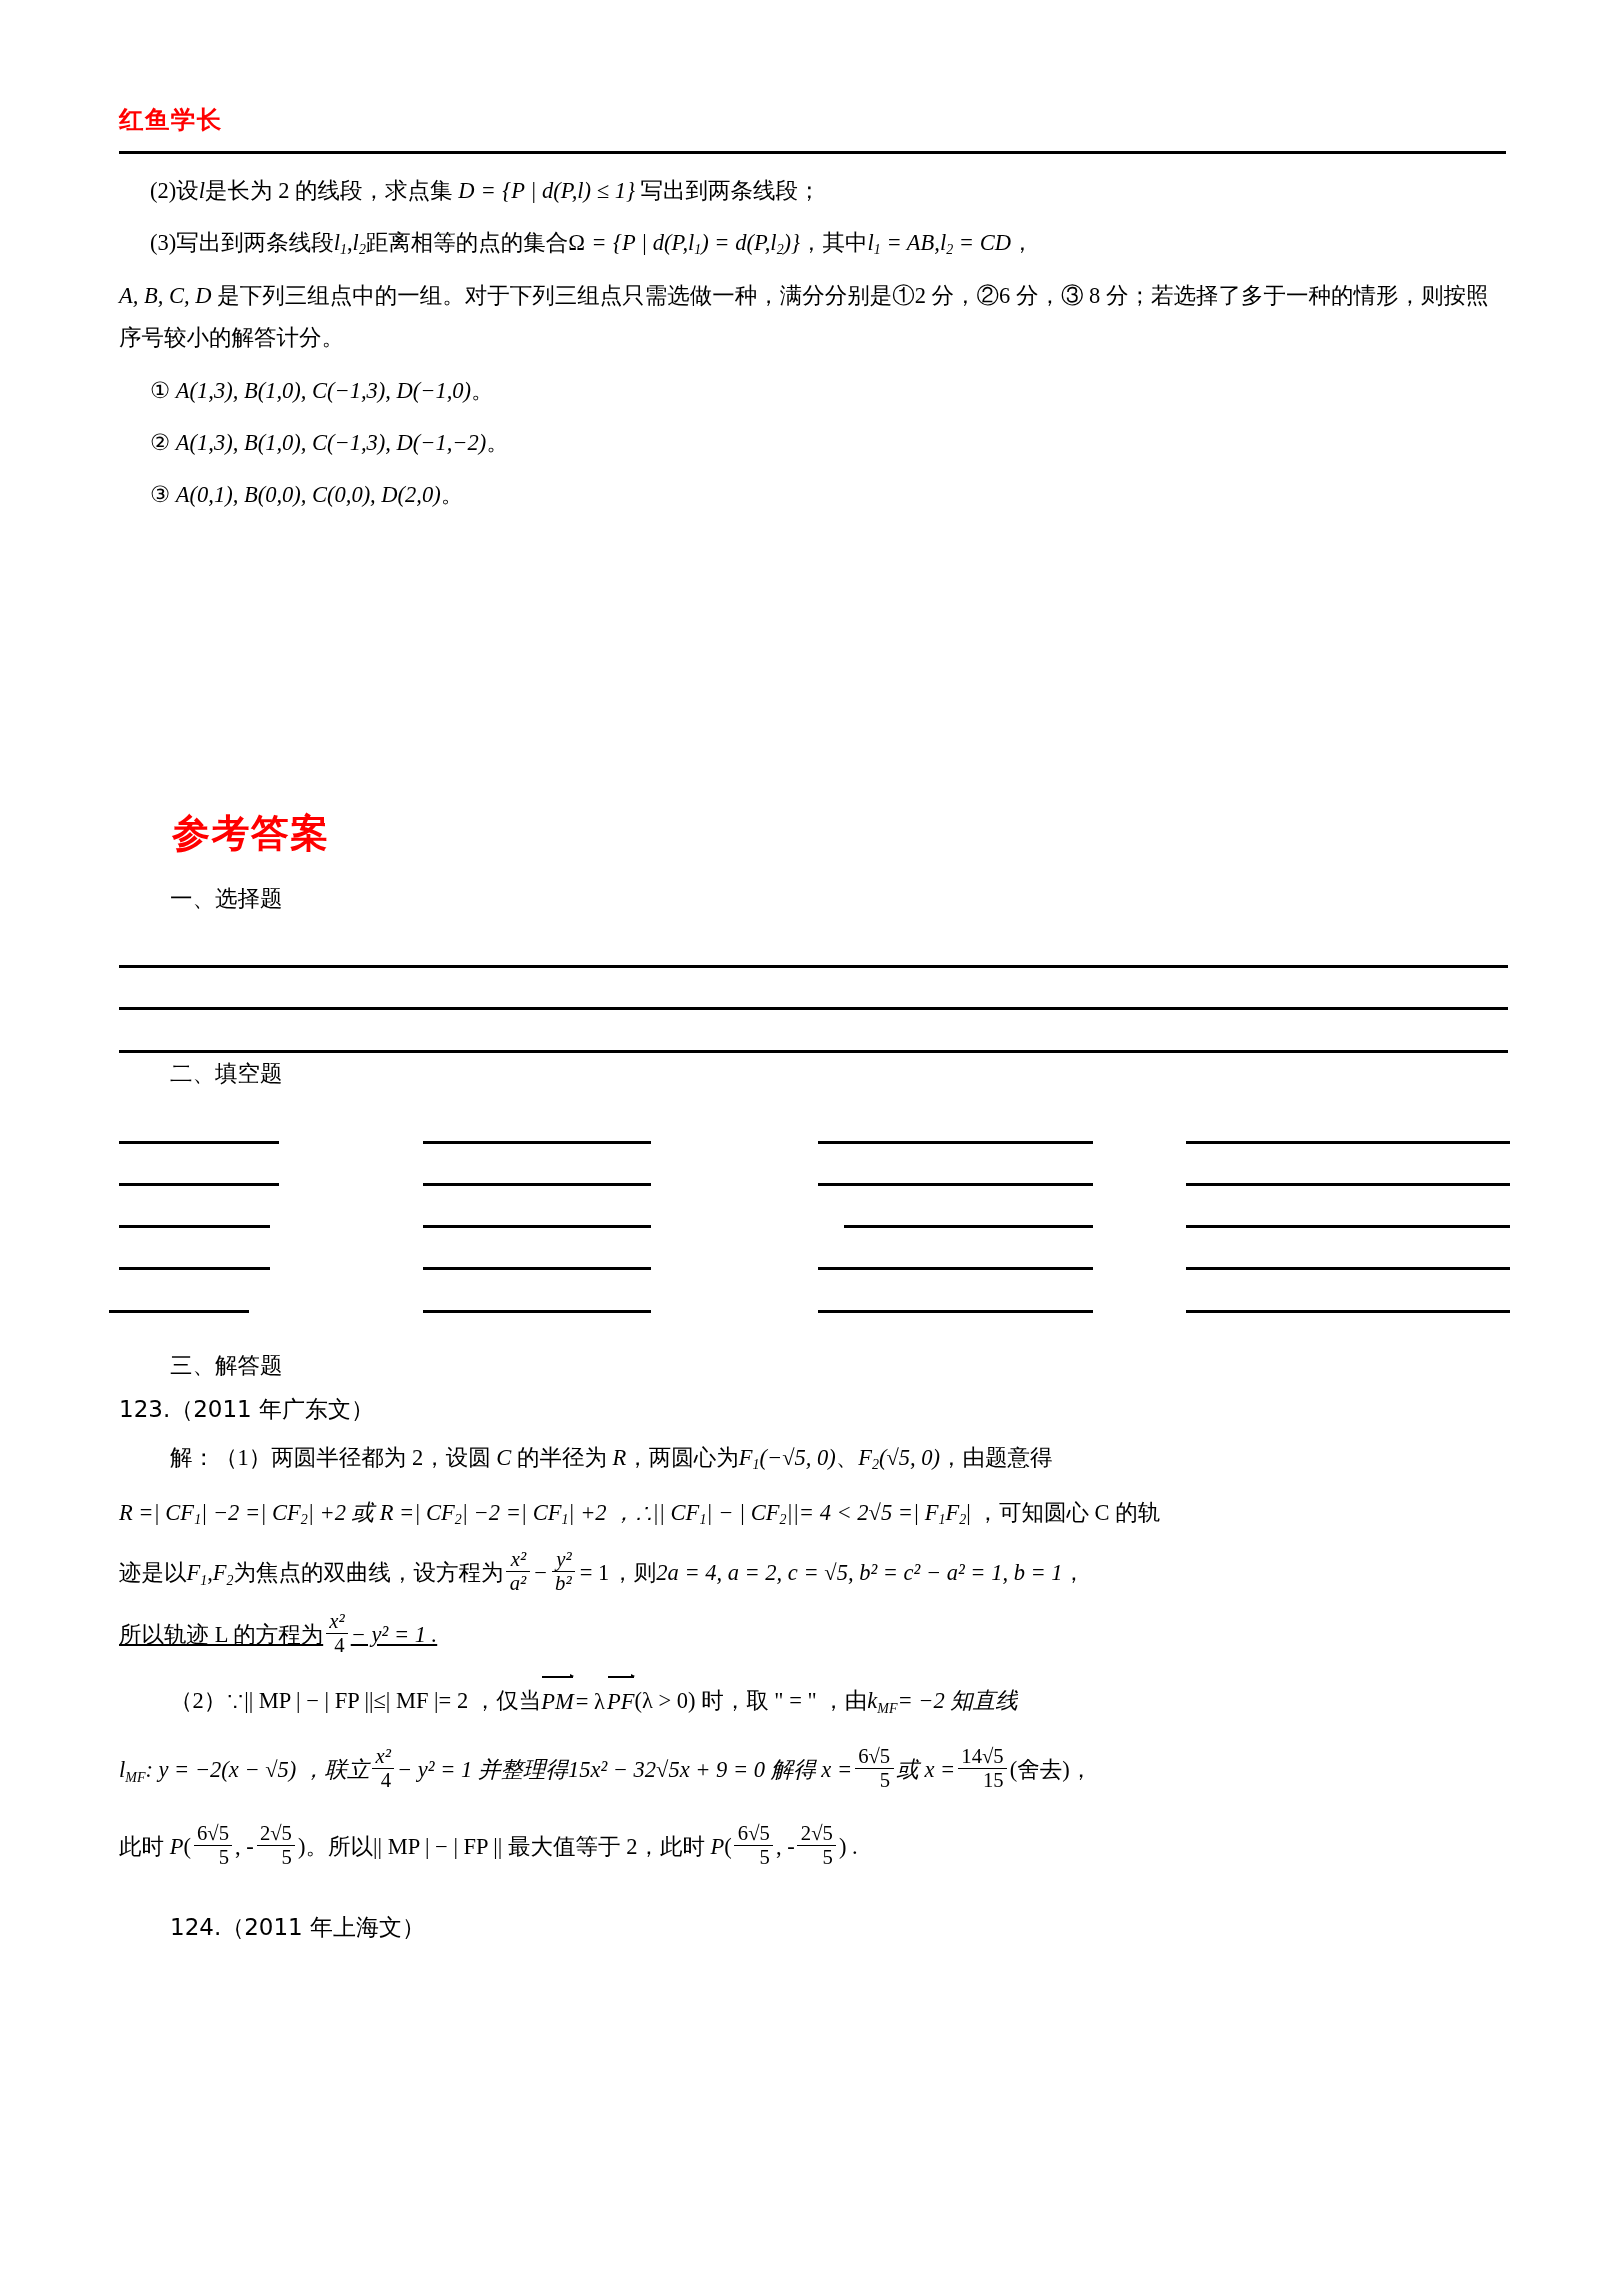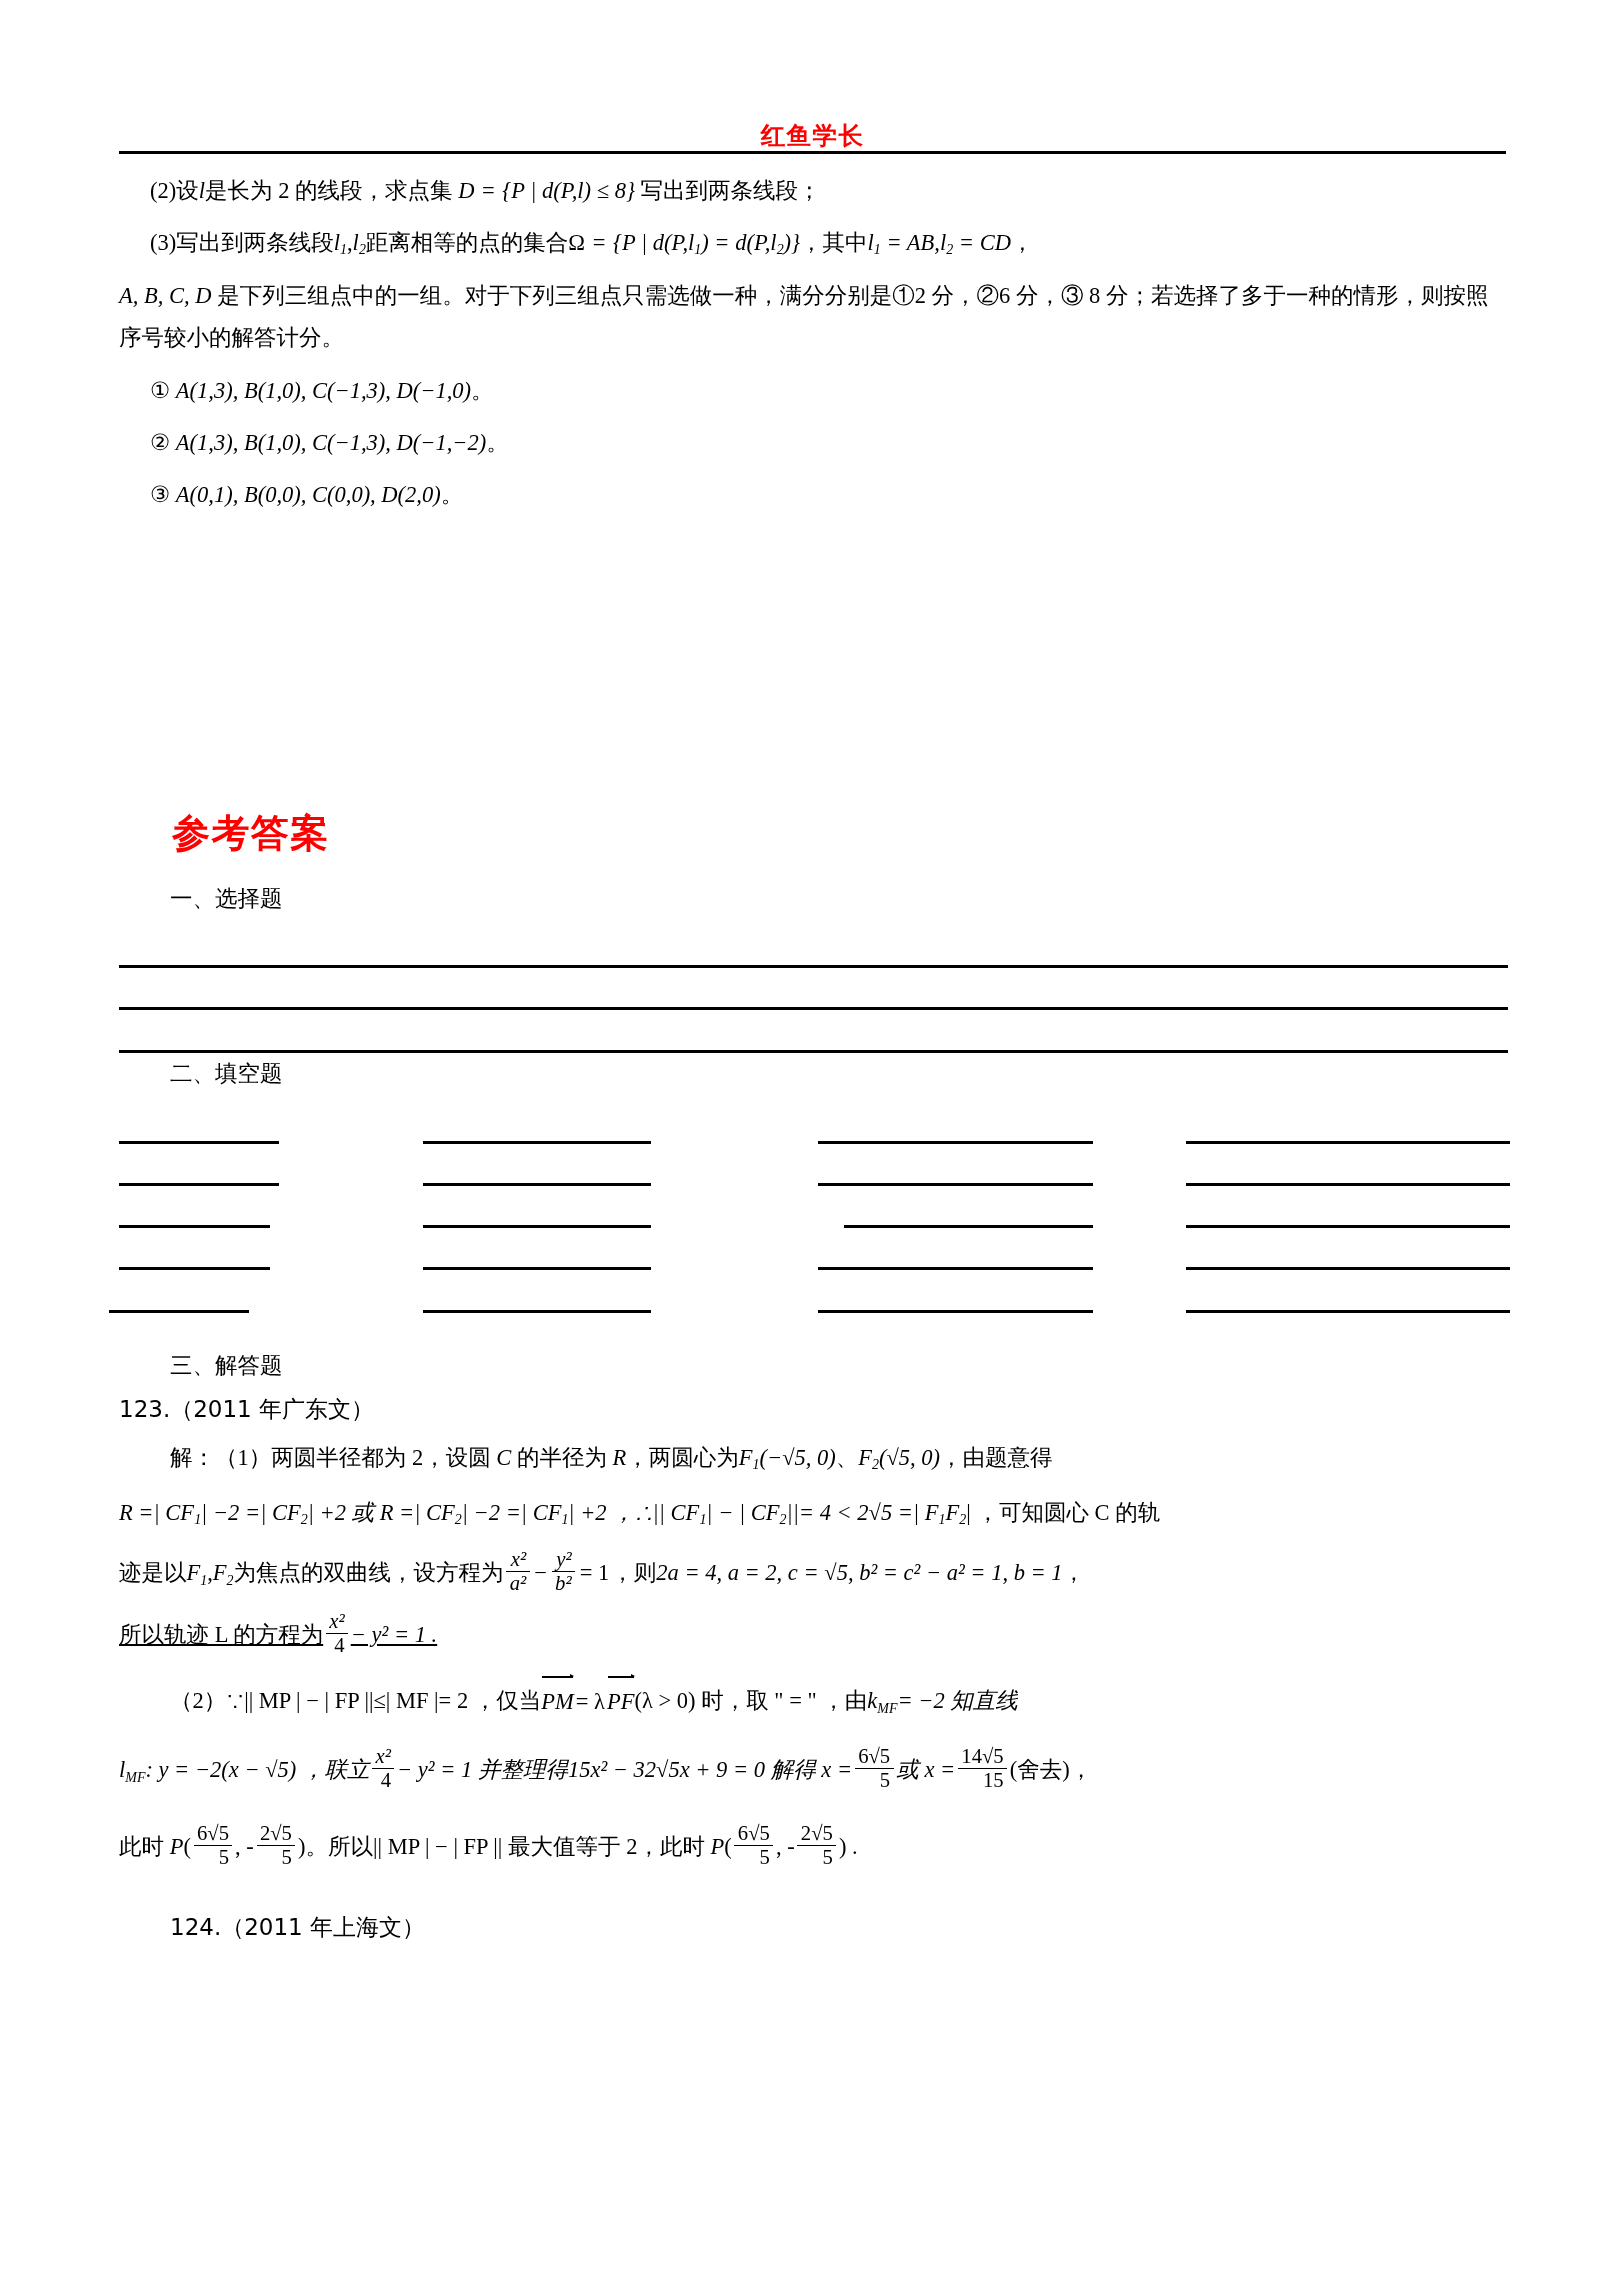--- a/index.html
+++ b/index.html
@@ -16,24 +16,23 @@
     width: 1623px;
     height: 2295px;
     background: #ffffff;
     overflow: hidden;
     box-sizing: border-box;
   }
 
   
   .header {
     position: absolute;
-    top: 124px;
+    top: 108px;
     left: 119px;
     width: 1387px;
-    text-align: center;
   }
   .header-title {
     color: #ff0000;
     font-family: "DejaVu Sans", "Liberation Sans", sans-serif;
     font-weight: 700;
     font-size: 24.5px;
     letter-spacing: 1.4px;
     line-height: 1;
   }
   .header-rule {
@@ -155,21 +154,21 @@
 <div class="page">
 
   <div class="header">
     <div class="header-title">红鱼学长</div>
   </div>
   <div class="header-rule"></div>
 
   <div class="content">
 
     <p class="para indent">
-      <span>(2)</span><span>设</span><span class="mi">l</span><span>是长为</span> <span class="mn">2</span> <span>的线段，求点集</span> <span class="mi">D</span> <span class="op">=</span> <span class="mi">{P | d(P,l) ≤ 8}</span> <span>写出到两条线段；</span>
+      <span>(2)</span><span>设</span><span class="mi">l</span><span>是长为</span> <span class="mn">2</span> <span>的线段，求点集</span> <span class="mi">D</span> <span class="op">=</span> <span class="mi">{P | d(P,l) ≤ 1}</span> <span>写出到两条线段；</span>
     </p>
 
     <p class="para indent">
       <span>(3)</span><span>写出到两条线段</span><span class="mi">l</span><sub>1</sub><span>,</span><span class="mi">l</span><sub>2</sub><span>距离相等的点的集合</span><span>Ω</span> <span class="op">=</span> <span class="mi">{P | d(P,l</span><sub>1</sub><span class="mi">) = d(P,l</span><sub>2</sub><span class="mi">)}</span><span>，其中</span><span class="mi">l</span><sub>1</sub> <span class="mi">= AB,</span><span class="mi">l</span><sub>2</sub> <span class="mi">= CD</span><span>，</span>
     </p>
 
     <p class="para wrap">
       <span class="mi">A, B, C, D</span> <span>是下列三组点中的一组。对于下列三组点只需选做一种，满分分别是</span><span>①</span><span>2 分，</span><span>②</span><span>6 分，</span><span>③</span>
       <span>8 分；若选择了多于一种的情形，则按照序号较小的解答计分。</span>
     </p>

